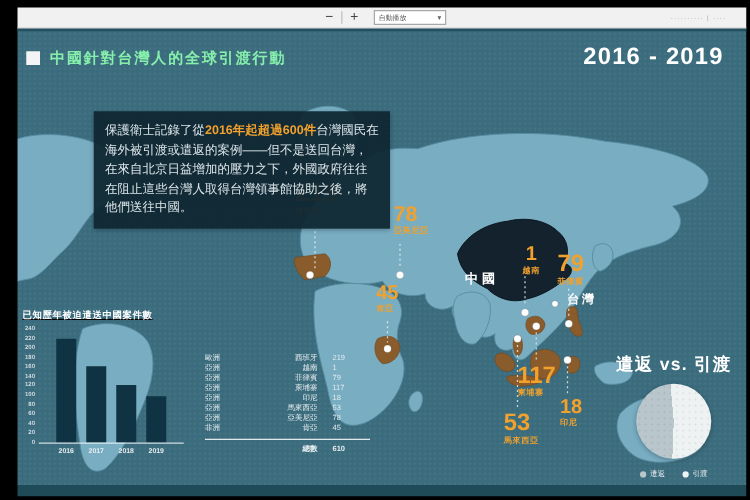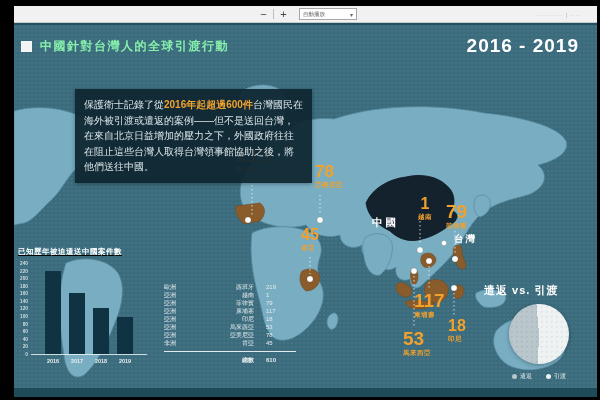--- a/index.html
+++ b/index.html
@@ -83,21 +83,21 @@
   #table-title{font-size:7.5px;font-weight:bold;color:#fff;letter-spacing:.5px;margin-bottom:7px;}
   .trow{display:flex;font-size:6px;height:8px;line-height:8px;}
   .trow .t-region{width:34px;}
   .trow .t-country{width:56px;text-align:right;}
   .trow .t-value{width:30px;text-align:left;padding-left:12px;}
   #table-divider{border-top:1px solid rgba(255,255,255,0.85);margin-top:4px;}
   #total-row{margin-top:4px;font-weight:bold;}
 
   
   #pieblock{position:absolute;left:470px;top:258px;width:110px;z-index:5;}
-  #pie-title{text-align:left;color:#fff;font-size:11px;font-weight:bold;letter-spacing:1px;}
+  #pie-title{text-align:center;color:#fff;font-size:14px;font-weight:bold;letter-spacing:1px;}
   #pie{position:relative;width:60px;height:60px;border-radius:50%;margin:6px auto 0 auto;
     box-shadow:0 1px 4px rgba(0,0,0,0.3);}
   #pie::after{content:"";position:absolute;inset:0;border-radius:50%;
     background-image:radial-gradient(rgba(0,0,0,0.06) 1px,transparent 1px);
     background-size:5px 5px;}
   #pie-legend{display:flex;justify-content:center;gap:14px;margin-top:8px;}
   .leg{display:flex;align-items:center;font-size:6px;color:#e4ecef;}
   .leg .dot{width:5px;height:5px;border-radius:50%;margin-right:3px;}
 </style>
 </head>

